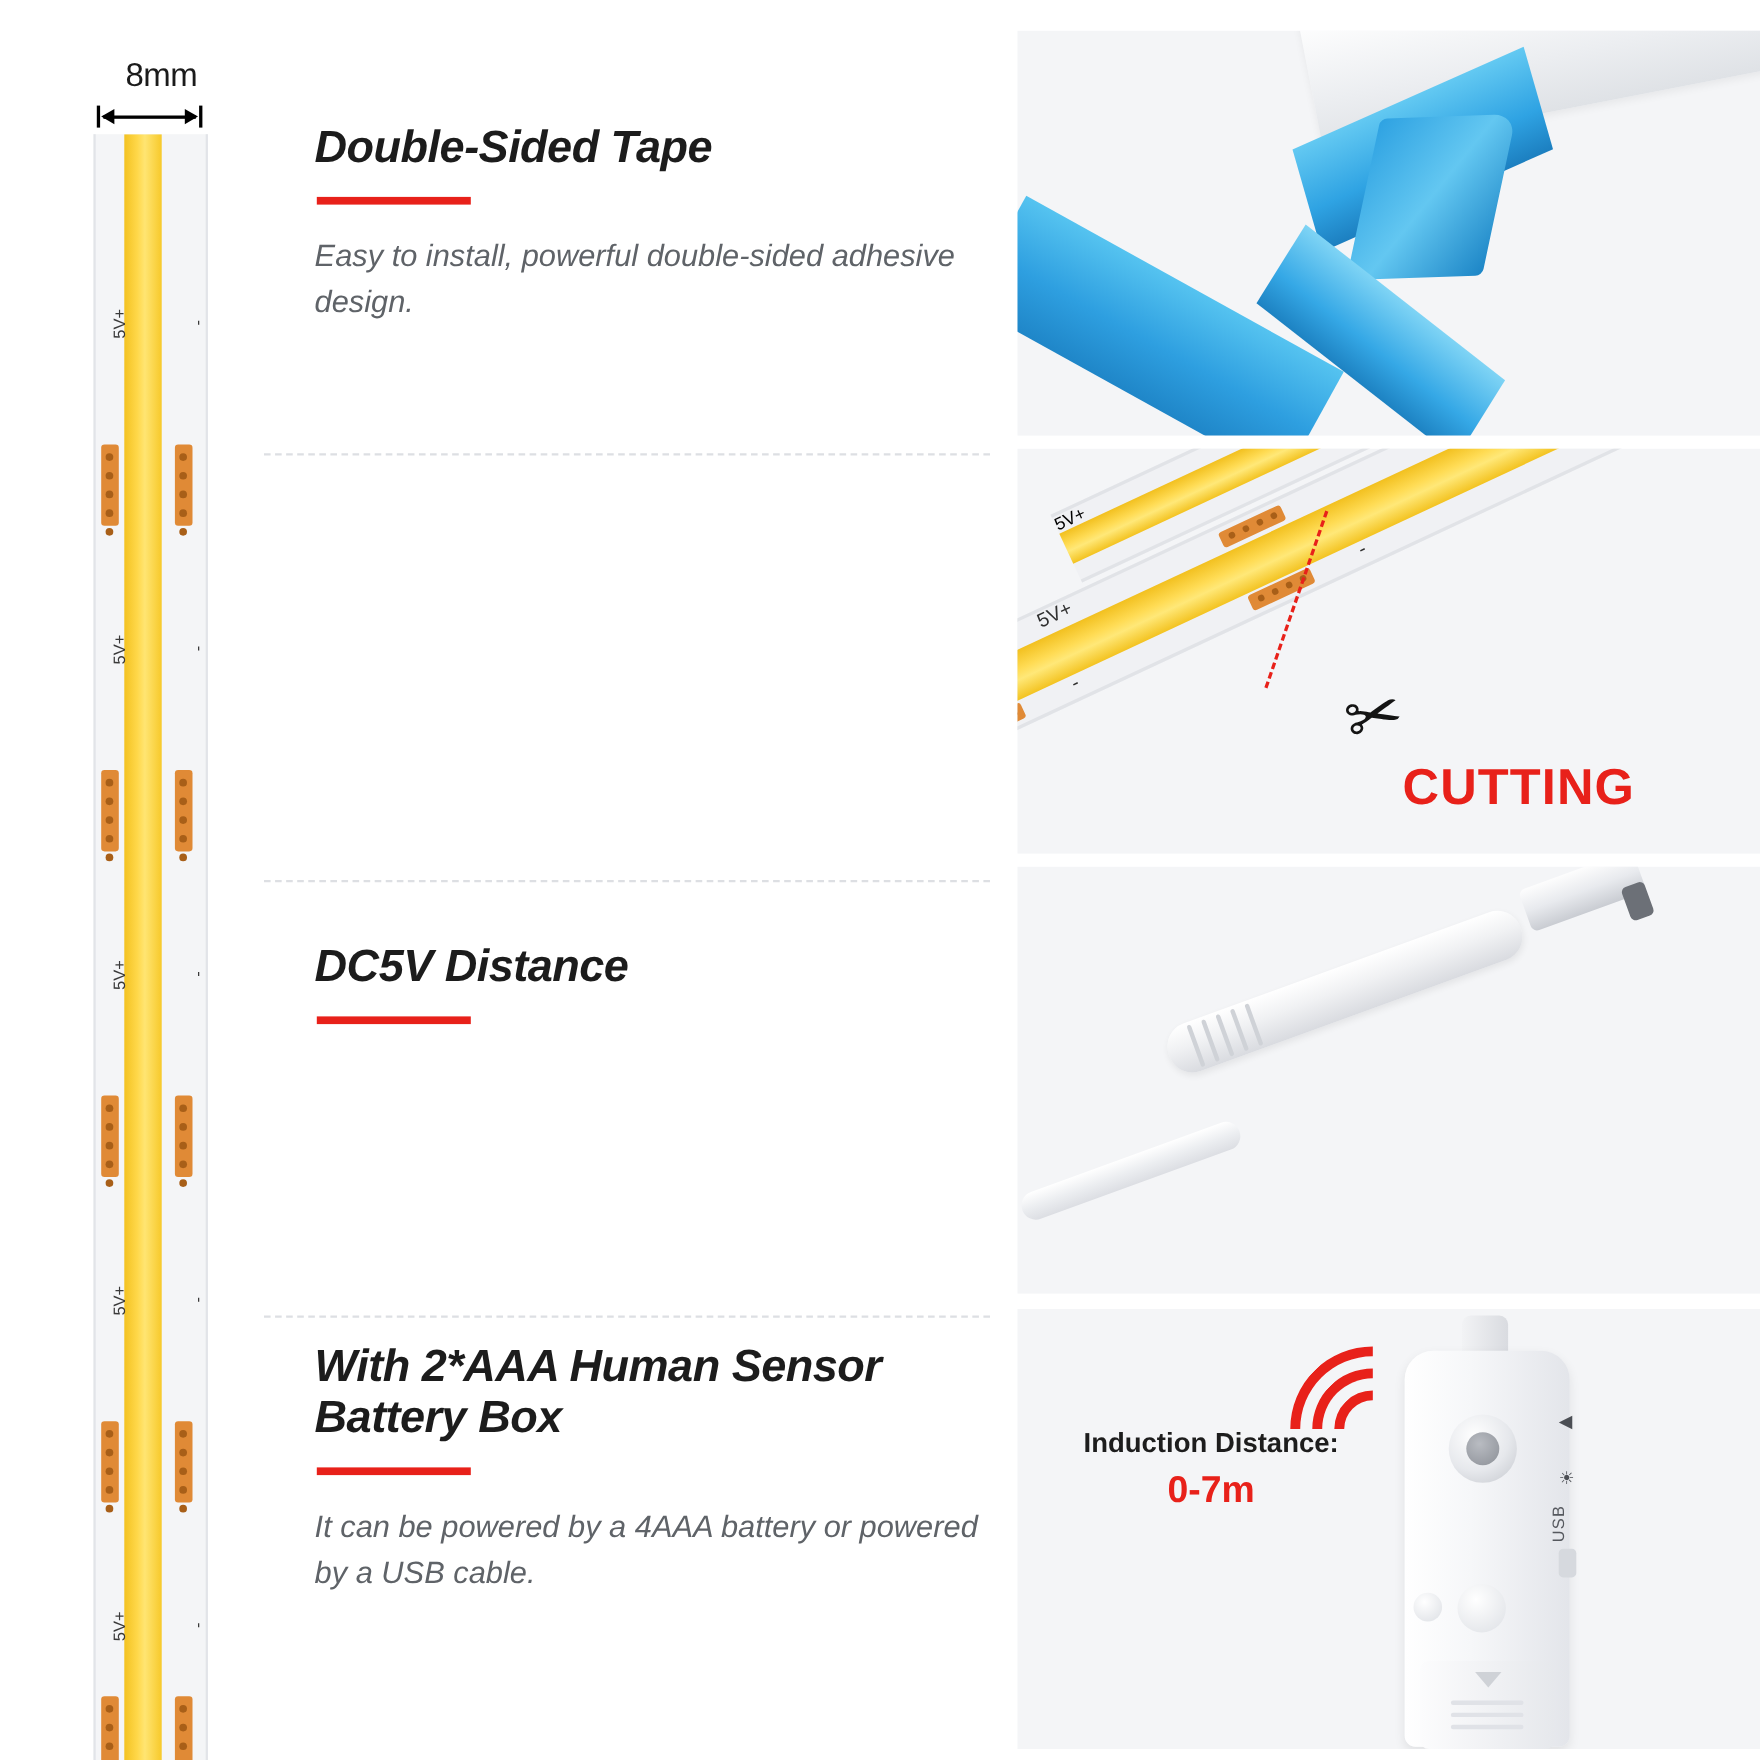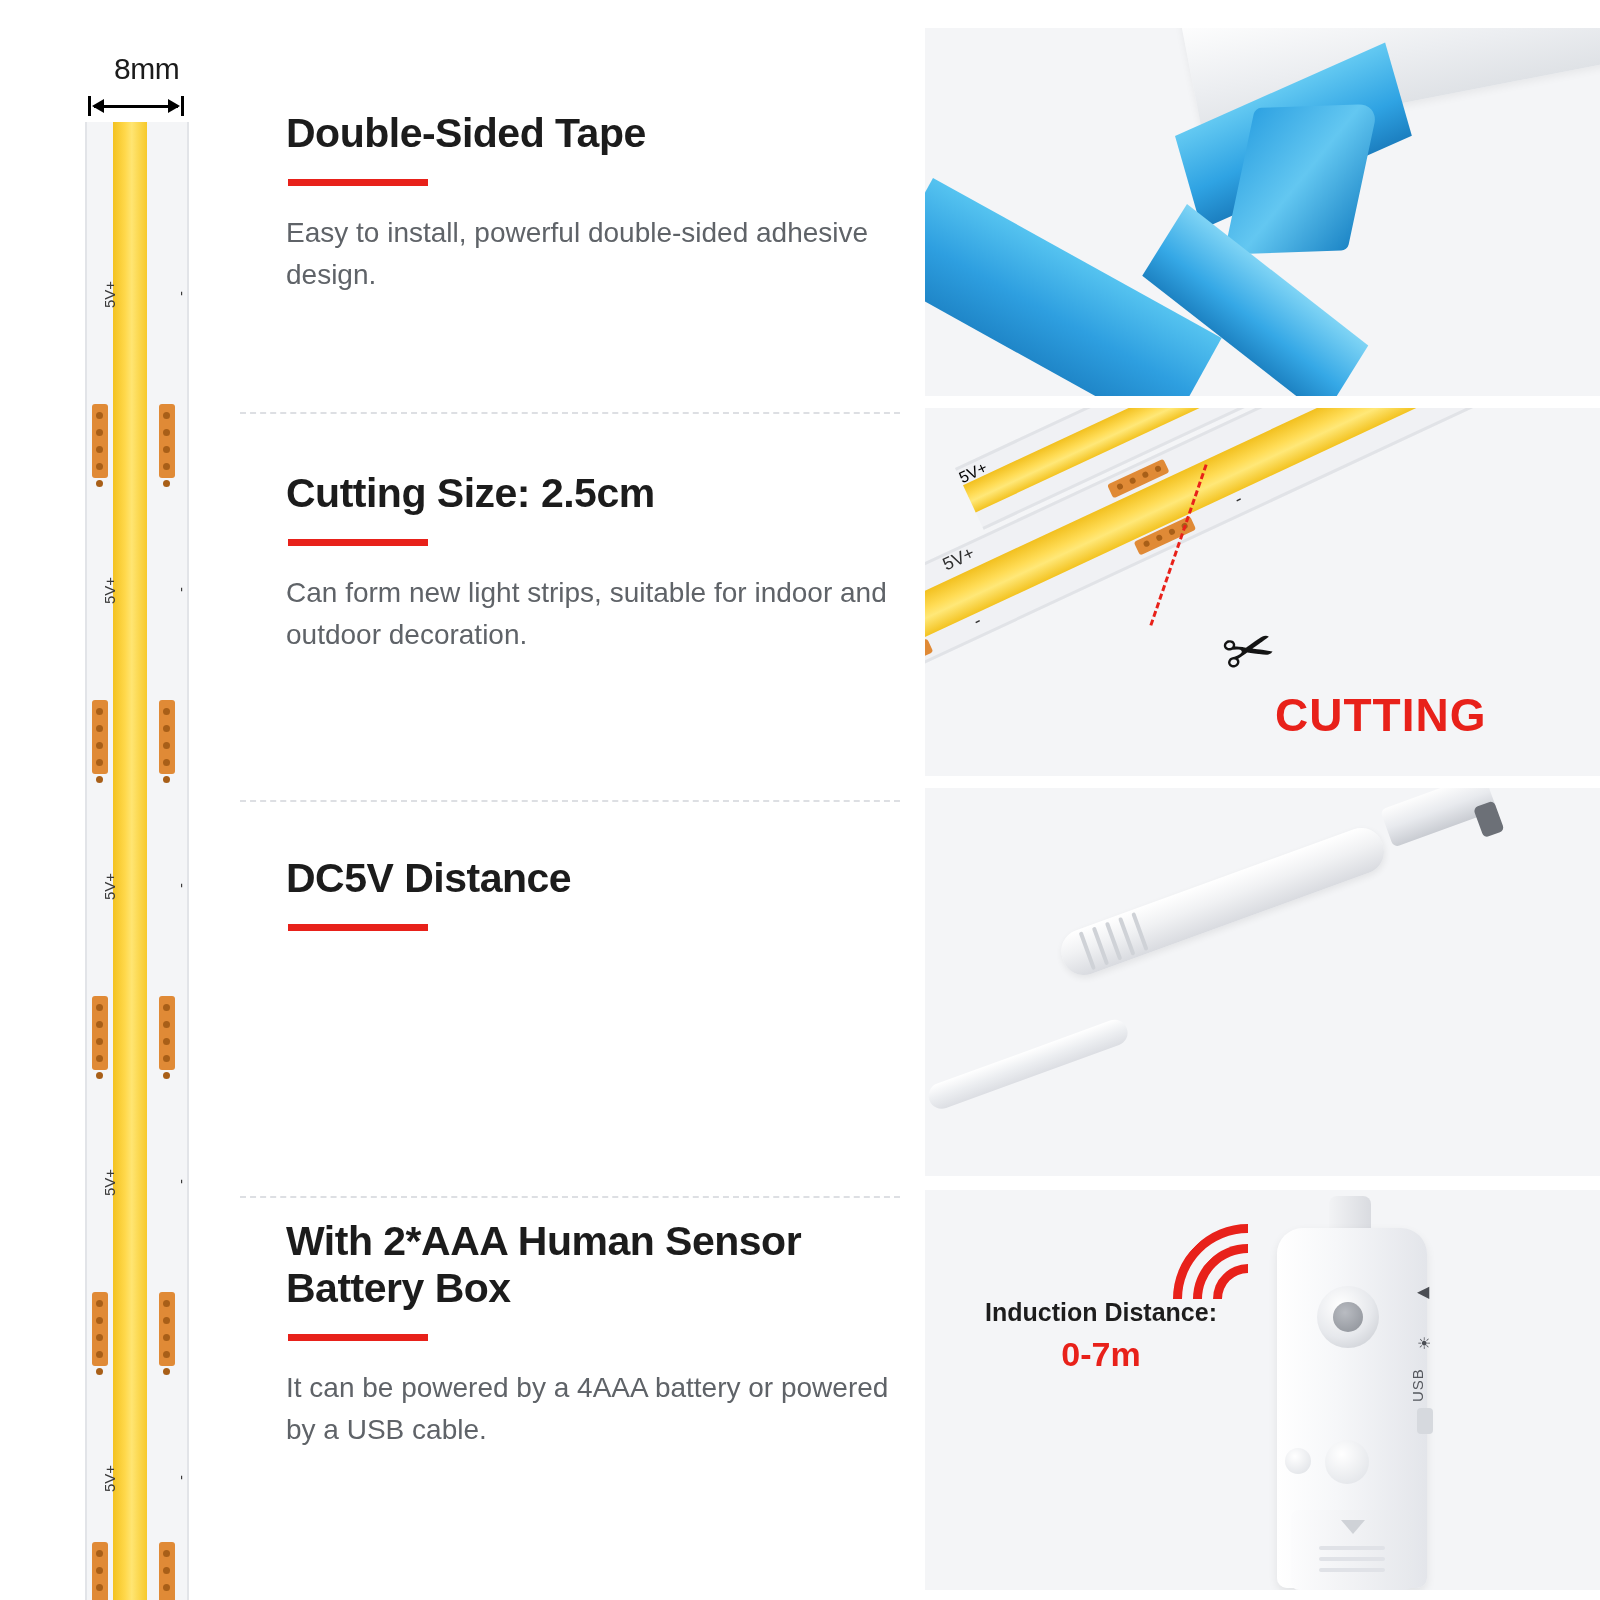--- a/index.html
+++ b/index.html
@@ -123,20 +123,21 @@
   .sig.plus { left: 14px; }
   .sig.minus { left: 85px; }
 
   
   .features {
     position: absolute;
     left: 240px;
     top: 0;
     width: 680px;
     height: 1236px;
+    font-style: italic;
   }
   .feature {
     position: absolute;
     left: 0;
     width: 680px;
     box-sizing: border-box;
     padding: 0 12px 0 46px;
   }
   .feature .title {
     font-size: 41px;
@@ -641,25 +642,20 @@
   <div class="features">
 
     <div class="feature" style="top:110px;">
       <div class="title">Double-Sided Tape</div>
       <div class="rule"></div>
       <div class="desc">Easy to install, powerful double-sided adhesive design.</div>
     </div>
 
     <div class="divider" style="top:412px;"></div>
 
-    <div class="feature" style="top:470px;">
-      <div class="title">Cutting Size: 2.5cm</div>
-      <div class="rule"></div>
-      <div class="desc">Can form new light strips, suitable for indoor and outdoor decoration.</div>
-    </div>
 
     <div class="divider" style="top:800px;"></div>
 
     <div class="feature" style="top:855px;">
       <div class="title">DC5V Distance</div>
       <div class="rule"></div>
     </div>
 
     <div class="divider" style="top:1196px;"></div>
 

